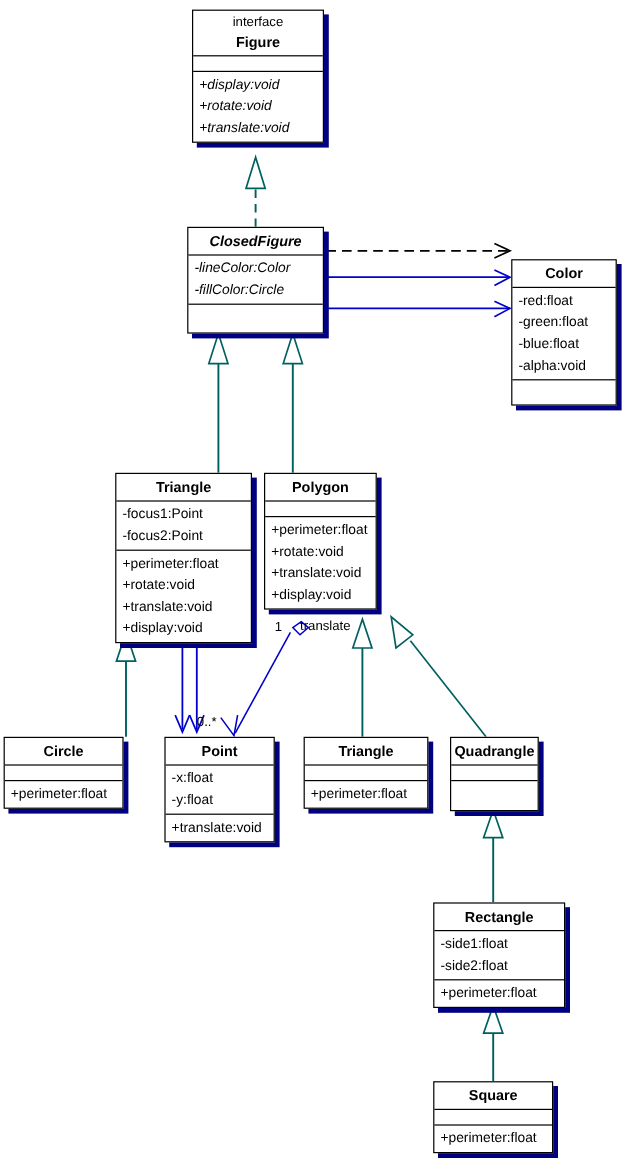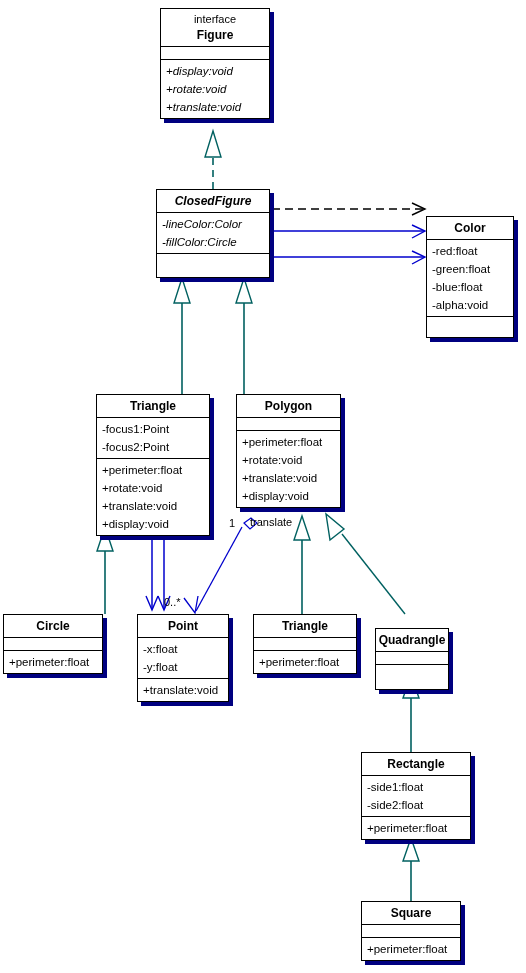--- a/index.html
+++ b/index.html
@@ -234,21 +234,21 @@
       <span class="uml-feature">-focus2:Point</span>
     </div>
     <div class="uml-compartment last">
       <span class="uml-feature">+perimeter:float</span>
       <span class="uml-feature">+rotate:void</span>
       <span class="uml-feature">+translate:void</span>
       <span class="uml-feature">+display:void</span>
     </div>
   </div>
 
-  <div class="uml-class" style="left:236px; top:394px; width:105px;">
+  <div class="uml-class" style="left:220px; top:394px; width:94px;">
     <div class="uml-compartment uml-name-compartment">
       <span class="uml-class-name">Polygon</span>
     </div>
     <div class="uml-compartment empty-compartment"></div>
     <div class="uml-compartment last">
       <span class="uml-feature">+perimeter:float</span>
       <span class="uml-feature">+rotate:void</span>
       <span class="uml-feature">+translate:void</span>
       <span class="uml-feature">+display:void</span>
     </div>
@@ -280,21 +280,21 @@
   <div class="uml-class" style="left:253px; top:614px; width:104px;">
     <div class="uml-compartment uml-name-compartment">
       <span class="uml-class-name">Triangle</span>
     </div>
     <div class="uml-compartment empty-compartment"></div>
     <div class="uml-compartment last">
       <span class="uml-feature">+perimeter:float</span>
     </div>
   </div>
 
-  <div class="uml-class" style="left:375px; top:614px; width:74px;margin-top:14px;">
+  <div class="uml-class" style="left:375px; top:614px; width:74px;">
     <div class="uml-compartment uml-name-compartment">
       <span class="uml-class-name">Quadrangle</span>
     </div>
     <div class="uml-compartment empty-compartment"></div>
     <div class="uml-compartment last empty-compartment" style="height:24px;"></div>
   </div>
 
   <div class="uml-class" style="left:361px; top:752px; width:110px;">
     <div class="uml-compartment uml-name-compartment">
       <span class="uml-class-name">Rectangle</span>

